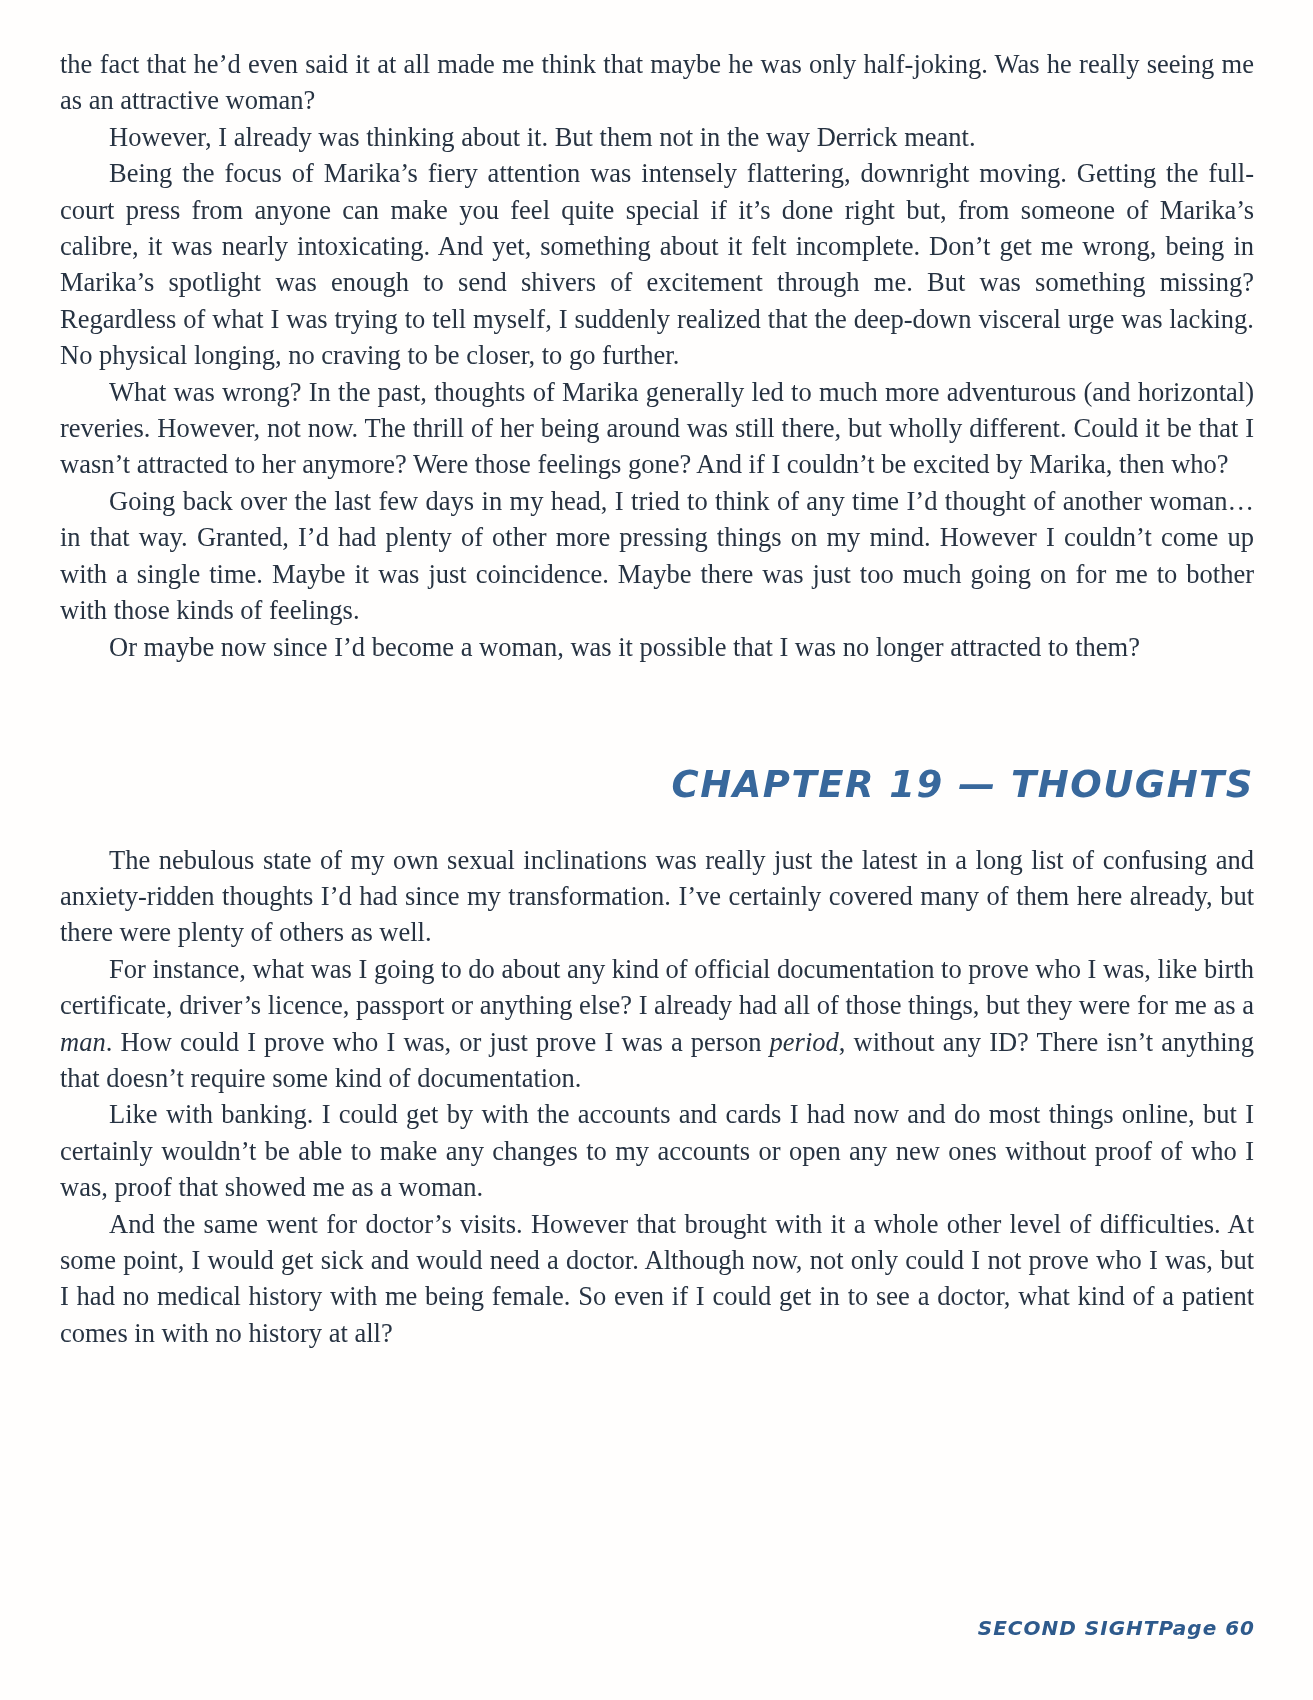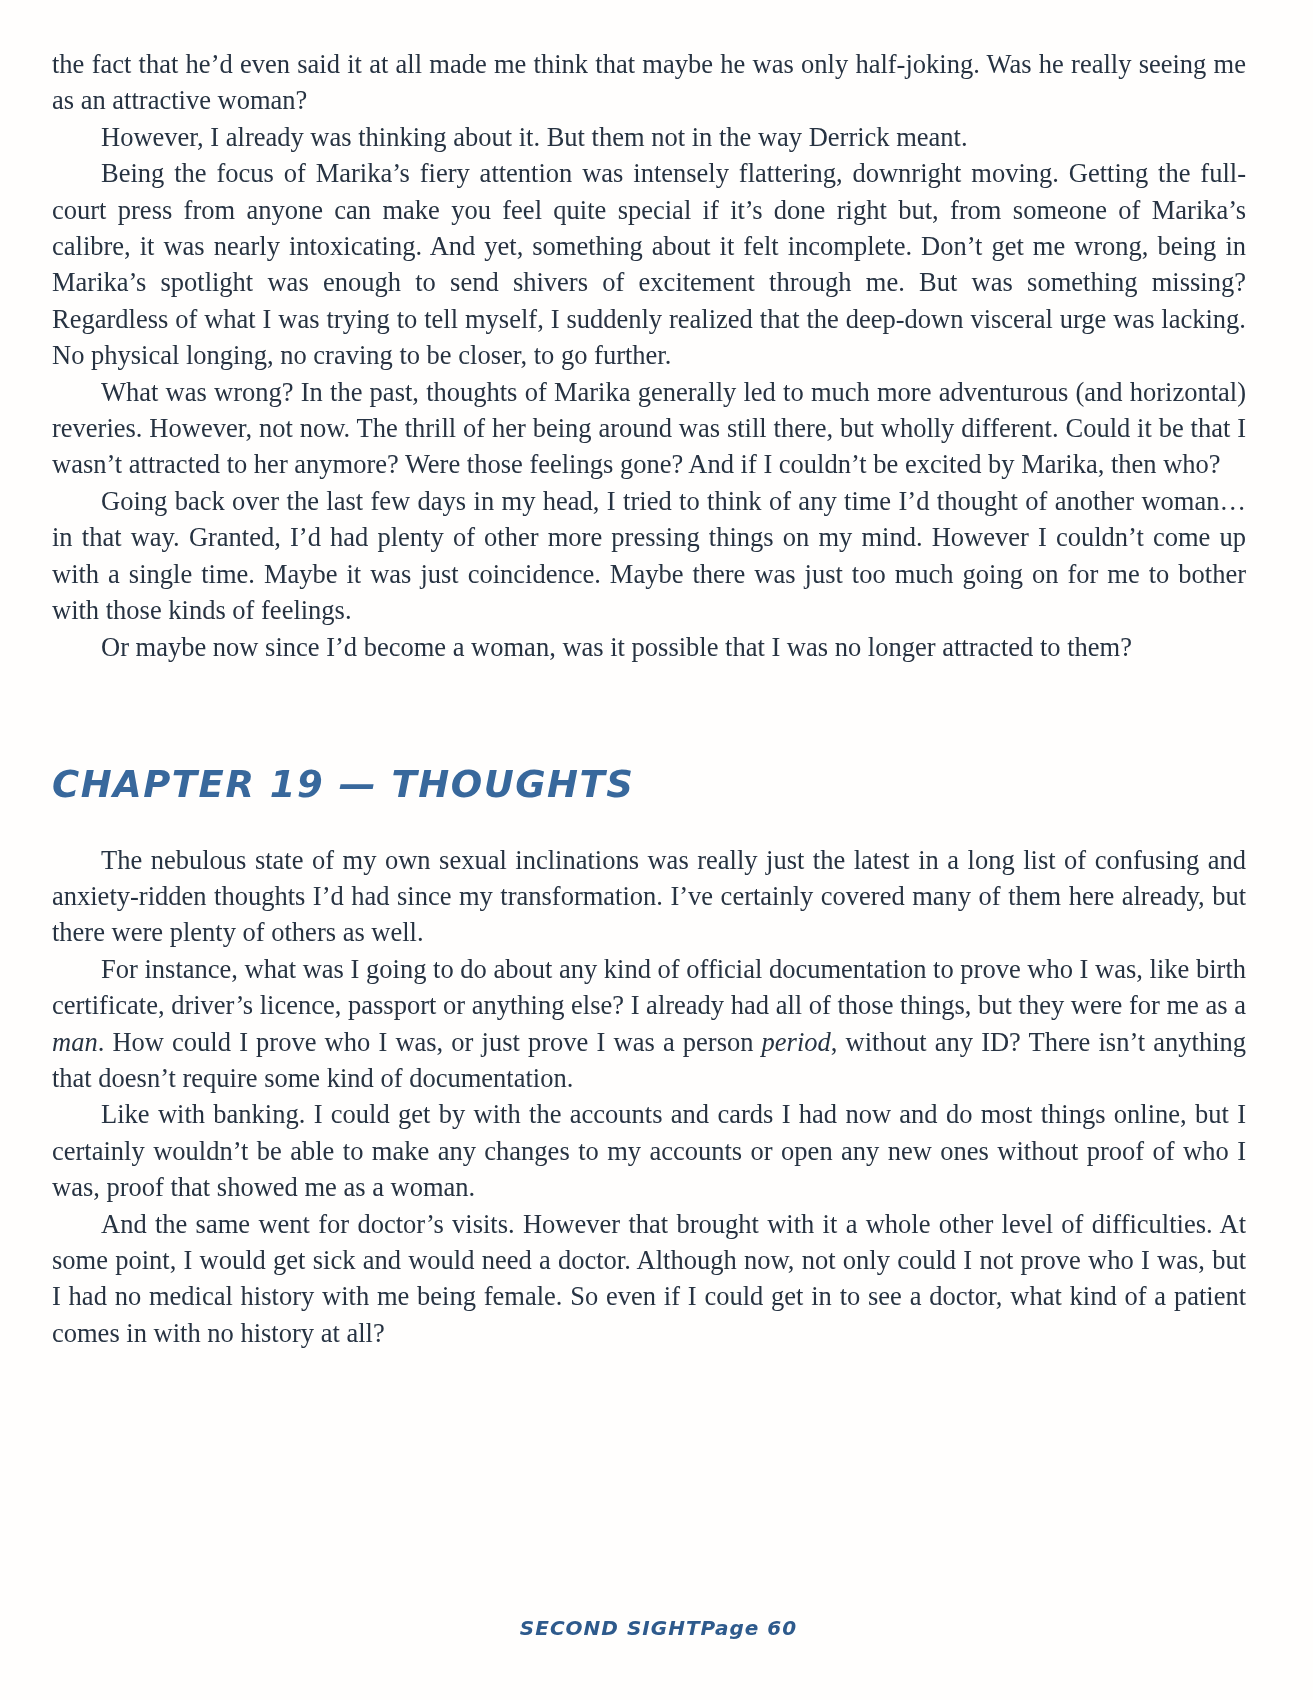--- a/index.html
+++ b/index.html
@@ -13,21 +13,21 @@
     background: #fffefd;
     overflow: hidden;
     font-family: "Liberation Serif", serif;
   }
   .page {
     position: absolute;
     inset: 0;
   }
   .content {
     position: absolute;
-    left: 52px;
+    left: 60px;
     top: 46px;
     width: 1194px;
     color: var(--body-color, #273342);
     font-size: 26.5px;
     line-height: 36.4px;
     text-align: justify;
   }
   .content p {
     margin: 0;
     text-indent: 49px;
@@ -41,29 +41,29 @@
   h2.chapter-heading {
     font-family: "DejaVu Sans", sans-serif;
     font-style: italic;
     font-weight: bold;
     color: var(--accent, #38689c);
     font-size: 37px;
     letter-spacing: 1.5px;
     line-height: 1.1;
     margin: 100px 0 36px 0;
     text-indent: 0;
-    text-align: left;
+    text-align: right;
   }
   .footer {
     position: absolute;
     left: 62px;
     right: 58px;
     top: 1616px;
     display: flex;
-    justify-content: center;
+    justify-content: flex-end;
     align-items: baseline;
     font-family: "DejaVu Sans", sans-serif;
     font-style: italic;
     font-weight: bold;
     color: var(--footer-color, #2e5a8c);
     letter-spacing: 1px;
     font-size: 20px;
   }
 </style>
 </head>

